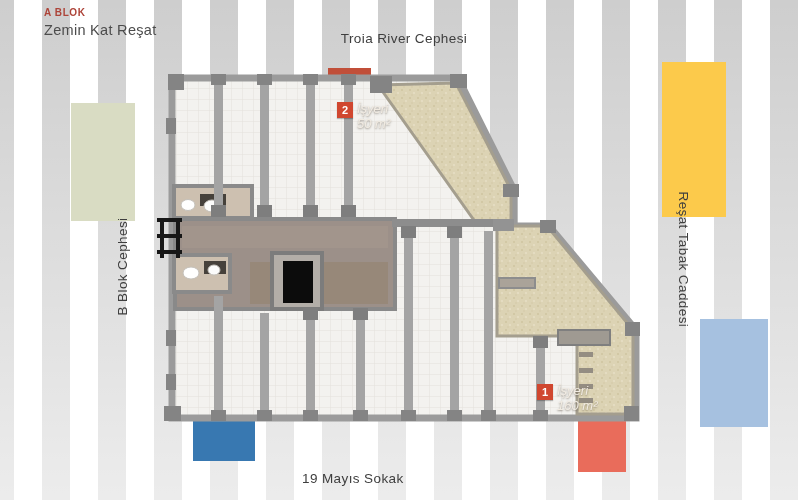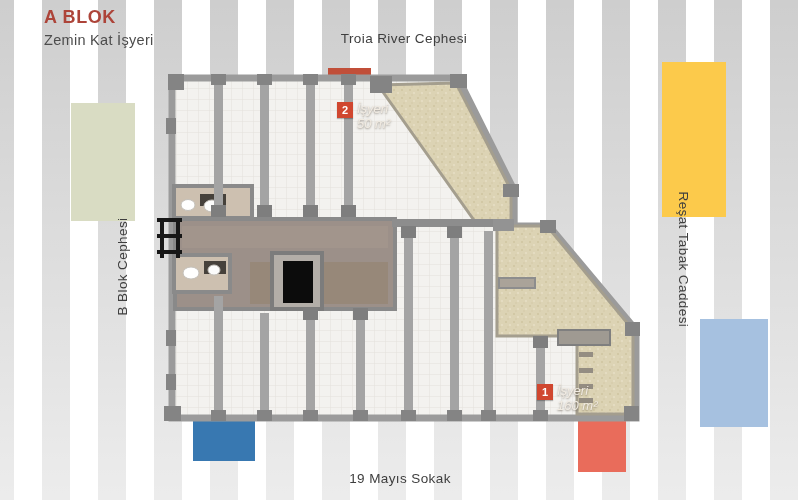--- a/index.html
+++ b/index.html
@@ -21,27 +21,27 @@
   .facade.yellow   {left:662px; top:62px;  width:64px; height:155px;}
   .facade.lblue    {left:700px; top:319px; width:68px; height:108px;}
   .facade.dblue    {left:193px; top:418px; width:62px; height:43px;}
   .facade.salmon   {left:578px; top:418px; width:48px; height:54px;}
   .facade.brick    {left:328px; top:68px;  width:43px; height:16px;}
 
   .plan-svg{position:absolute;left:140px;top:50px;width:540px;height:385px;z-index:2;}
 
   
   .hdr{position:absolute;left:44px;top:7px;z-index:3;}
-  .hdr .block{font-size:18px;font-weight:bold;color:#ad4439;letter-spacing:.6px;}
+  .hdr .block{font-size:10px;font-weight:bold;color:#ad4439;letter-spacing:.6px;}
   .hdr .sub{font-size:14.5px;color:#4c4c4c;margin-top:4px;letter-spacing:.3px;}
 
   
   .street{position:absolute;z-index:3;font-size:13.5px;color:#3e3e3e;letter-spacing:.4px;white-space:nowrap;}
   .street.top   {left:304px;top:31px;width:200px;text-align:center;}
-  .street.bottom{left:302px;top:471px;width:196px;text-align:center;}
+  .street.bottom{left:302px;top:471px;width:196px;}
   .street.left  {left:57px; top:259px;width:130px;text-align:center;transform:rotate(-90deg);}
   .street.right {left:618px;top:249px;width:130px;text-align:center;transform:rotate(90deg);}
 
   
   .unit{position:absolute;z-index:3;display:flex;align-items:flex-start;gap:4px;}
   .unit .num{
     width:16px;height:16px;display:flex;align-items:center;justify-content:center;
     color:#fff;font-size:11px;font-weight:bold;
     box-shadow:0 1px 1px rgba(0,0,0,.25);
   }
@@ -197,21 +197,21 @@
   <div class="unit u1">
     <div class="num" style="background-color: rgb(208, 71, 47);">1</div>
     <div class="txt">
       <div>İşyeri</div>
       <div>160 m²</div>
     </div>
   </div>
 
   <div class="hdr">
     <div class="block">A BLOK</div>
-    <div class="sub">Zemin Kat İşyeri</div>
+    <div class="sub">Zemin Kat Reşat</div>
   </div>
 
   <div class="street top">Troia River Cephesi</div>
   <div class="street left">B Blok Cephesi</div>
   <div class="street right">Reşat Tabak Caddesi</div>
   <div class="street bottom">19 Mayıs Sokak</div>
 
 </div>
 
 </body></html>

